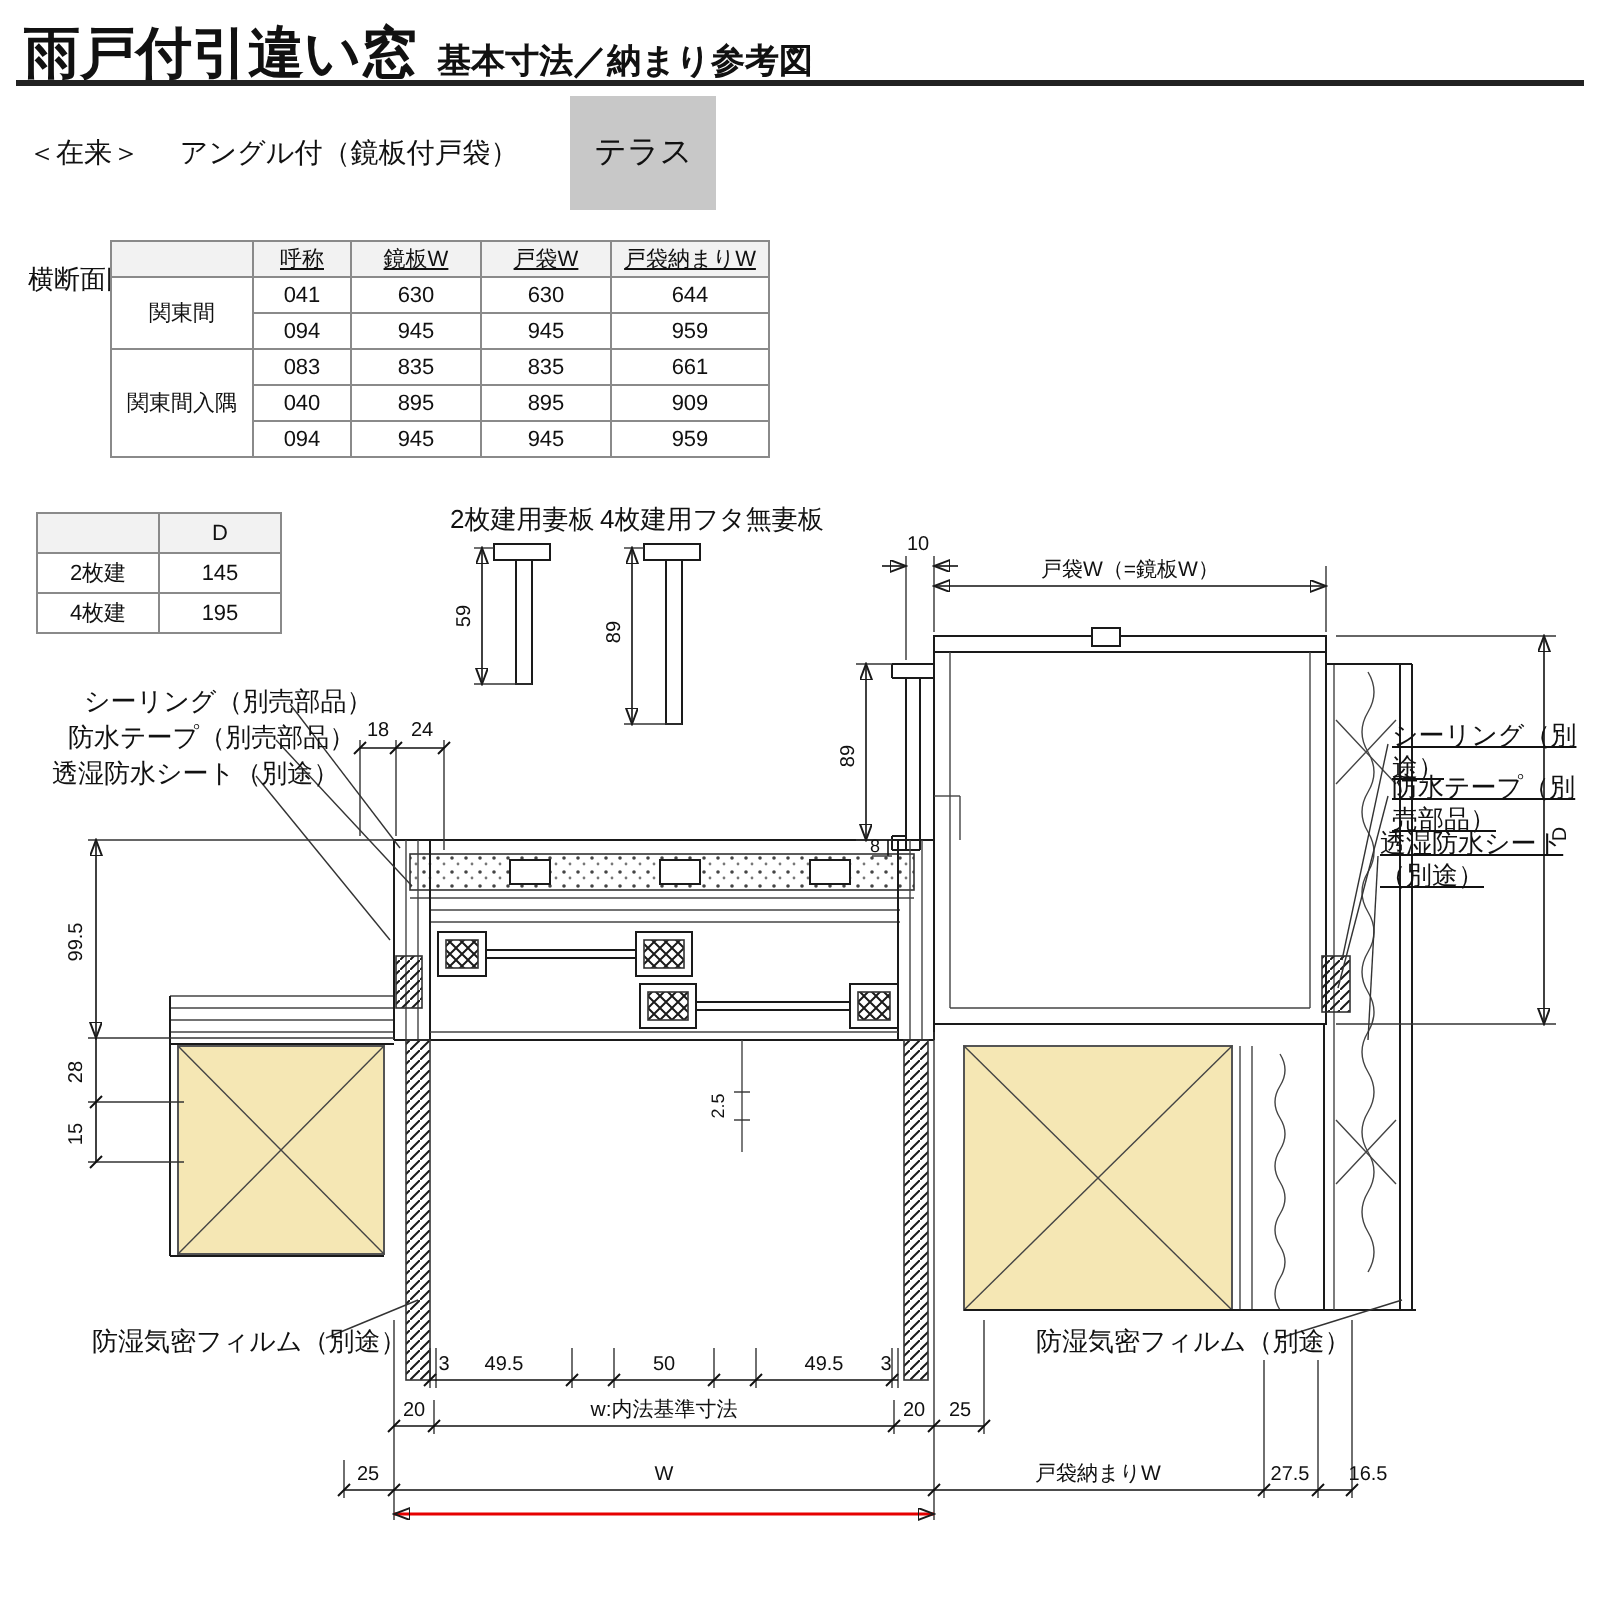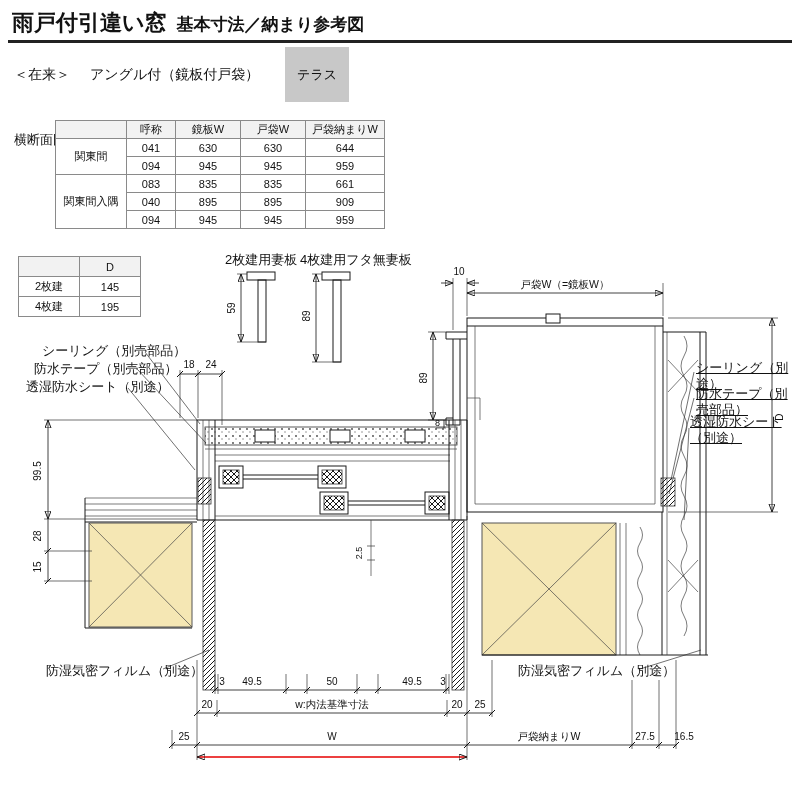--- a/index.html
+++ b/index.html
@@ -3,36 +3,36 @@
 <meta charset="utf-8">
 <style>
   html,body{margin:0;padding:0;}
   body{
     width:800px;height:800px;position:relative;background:#fff;
     font-family:"Liberation Sans","DejaVu Sans",sans-serif;color:#111;overflow:hidden;
   }
   .abs{position:absolute;}
   
   .title-row{left:12px;top:8px;white-space:nowrap;}
-  .title-main{font-size:22px;font-weight:bold;}
+  .title-main{font-size:28px;font-weight:bold;}
   .title-sub{font-size:17px;font-weight:bold;margin-left:10px;}
   .rule{left:8px;top:40px;width:784px;height:3px;background:#222;}
   .subheader{left:14px;top:66px;white-space:nowrap;font-size:14px;}
   .sub-spec{margin-left:16px;}
-  .sub-tag{margin-left:22px;background:#c8c8c8;padding:20px 12px;font-size:13px;}
+  .sub-tag{margin-left:22px;background:#c8c8c8;padding:20px 12px;font-size:16px;}
   .section-label{left:14px;top:99px;font-size:13px;margin-top:32px;}
   
   table{border-collapse:collapse;font-size:11px;background:#fff;}
   td,th{border:1px solid #8a8a8a;padding:1px 4px;text-align:center;font-weight:normal;height:15px;}
   .size-table{left:55px;top:120px;}
   .size-table .c-grp{width:62px;}
   .size-table .c-no{width:40px;}
   .size-table .c-w{width:56px;}
   .size-table .c-osa{width:70px;}
-  .size-table thead td{background:#f2f2f2;}
+  .size-table thead td{background:#f2f2f2;text-decoration:underline;}
   .d-table{left:18px;top:256px;}
   .d-table td{width:52px;height:17px;}
   .d-table thead td{background:#f2f2f2;}
   
   .note{position:absolute;font-size:13px;line-height:1.2;}
   .note.wrap{white-space:normal;text-decoration:underline;}
   .note.nowrap{white-space:nowrap;}
   
   svg{position:absolute;left:0;top:0;}
   svg line,svg rect,svg path,svg polyline{stroke:#1a1a1a;stroke-width:1;fill:none;}

